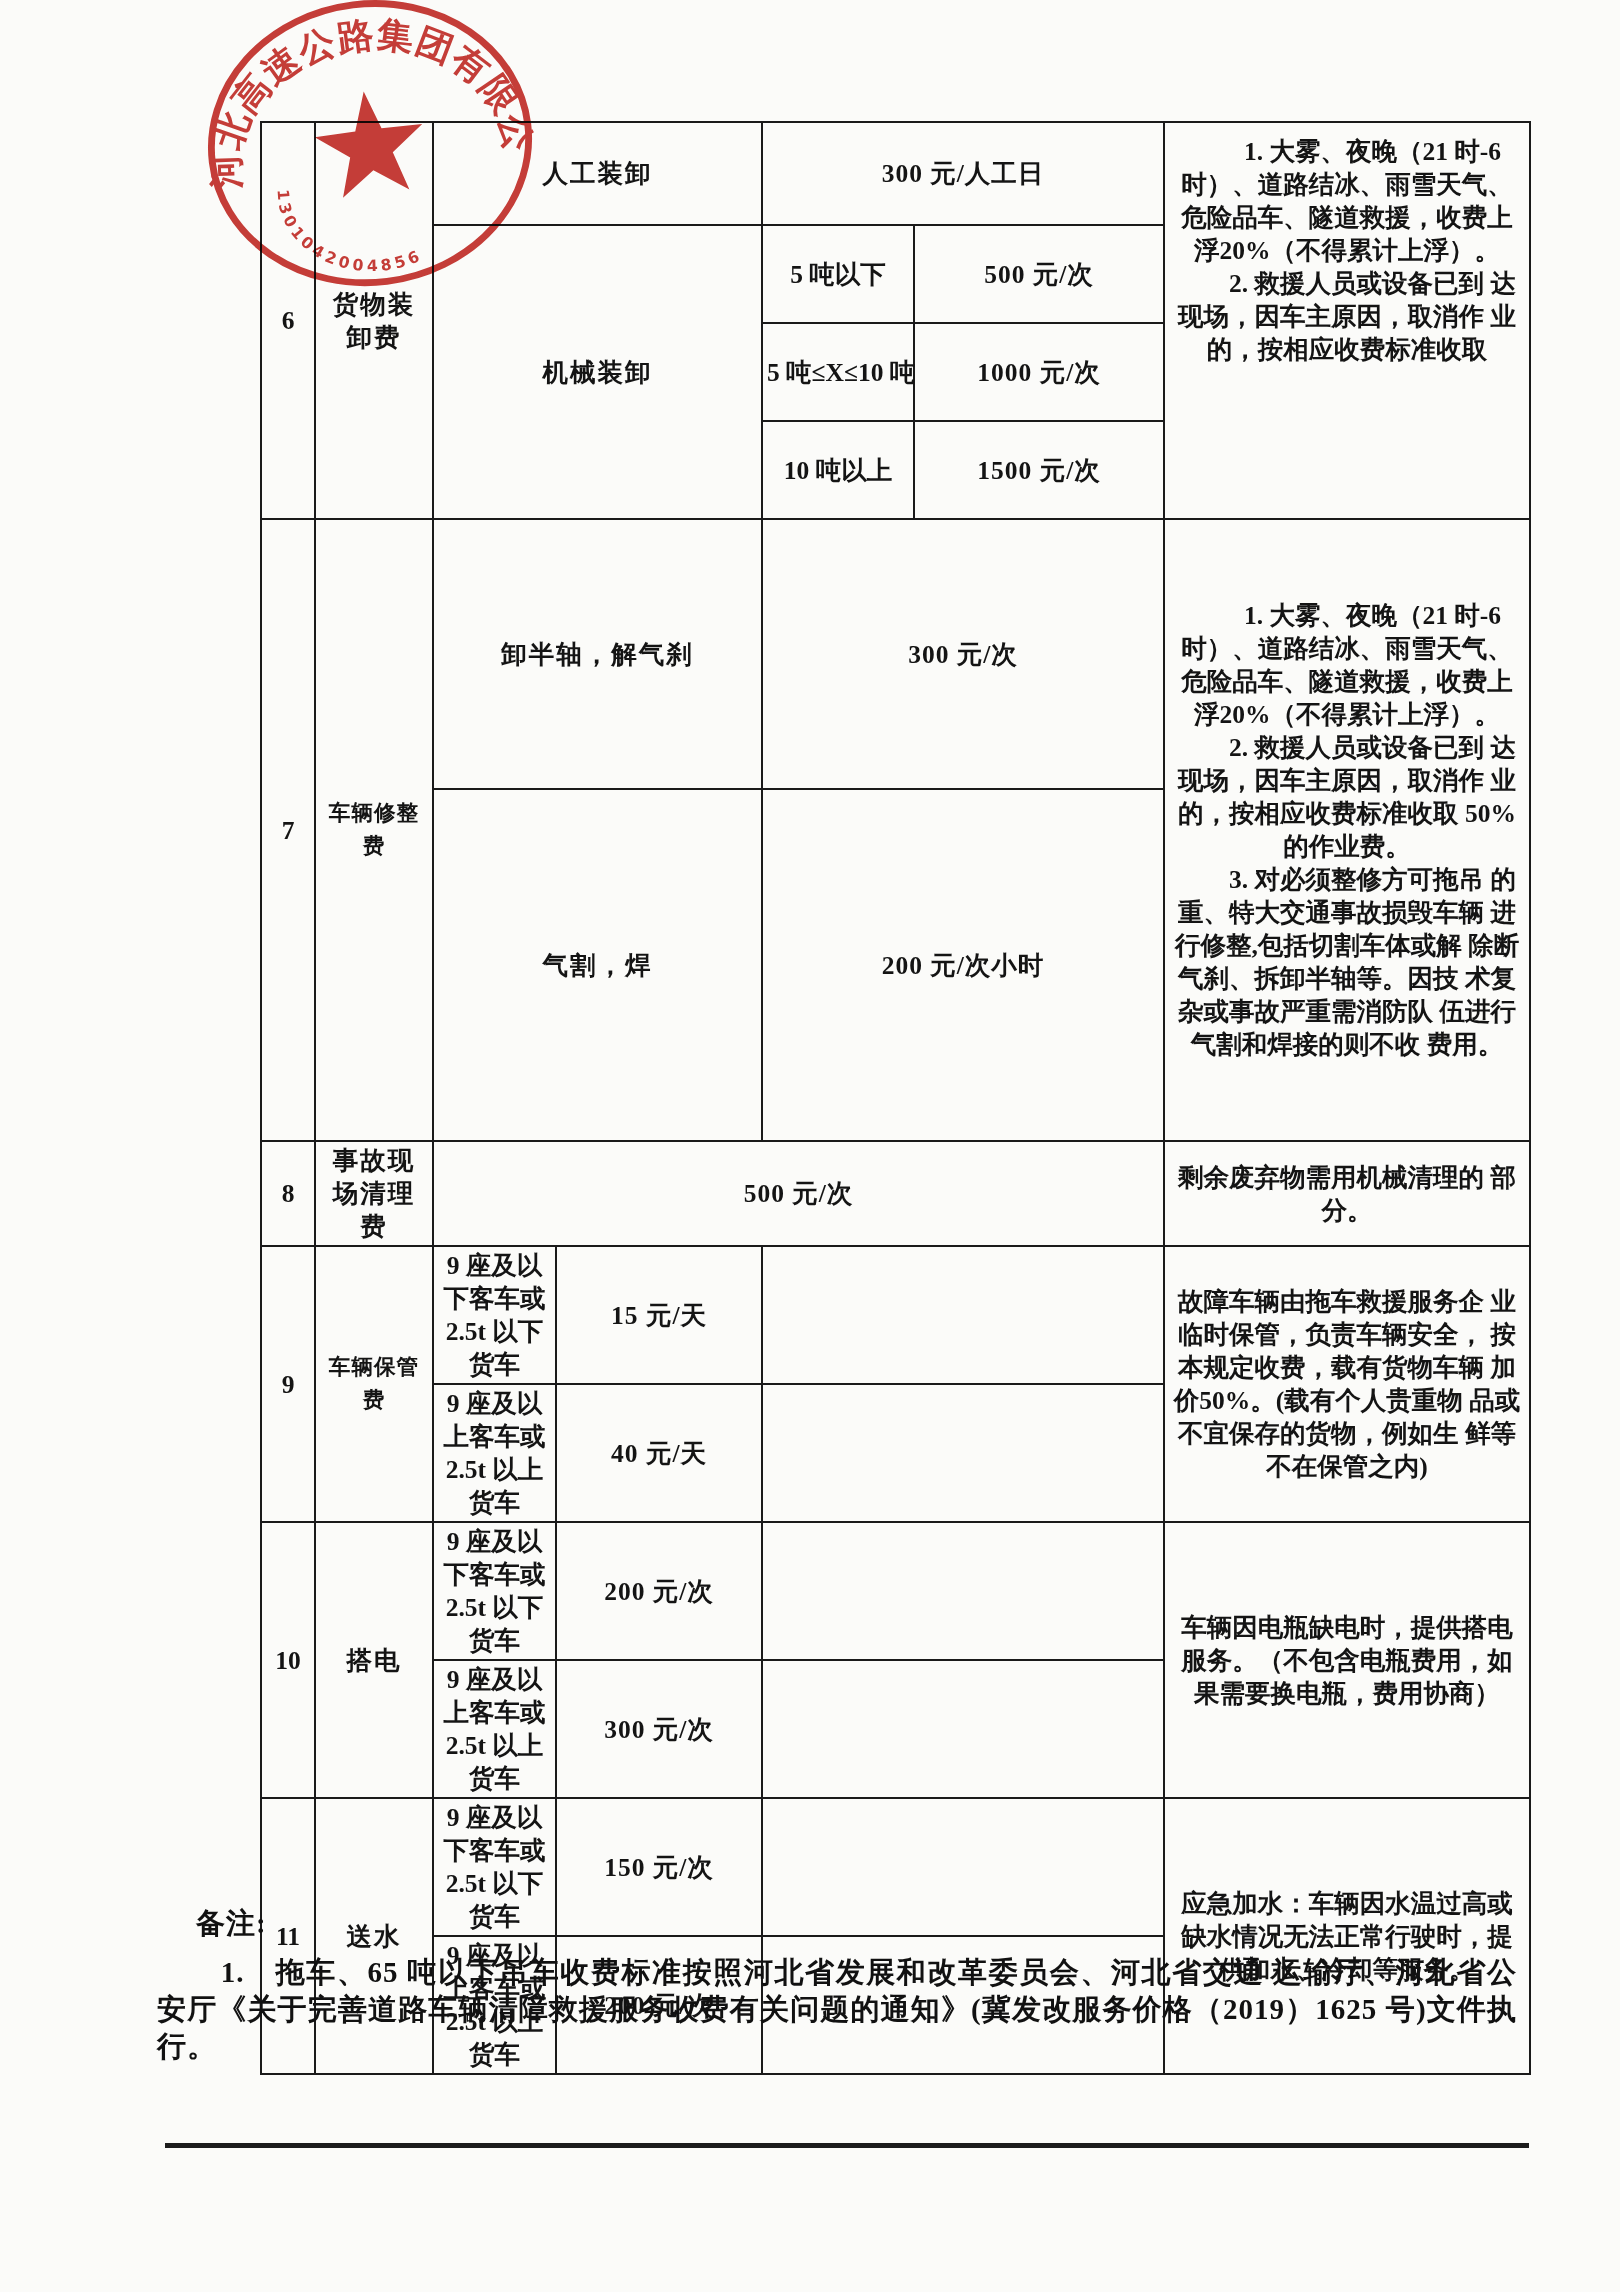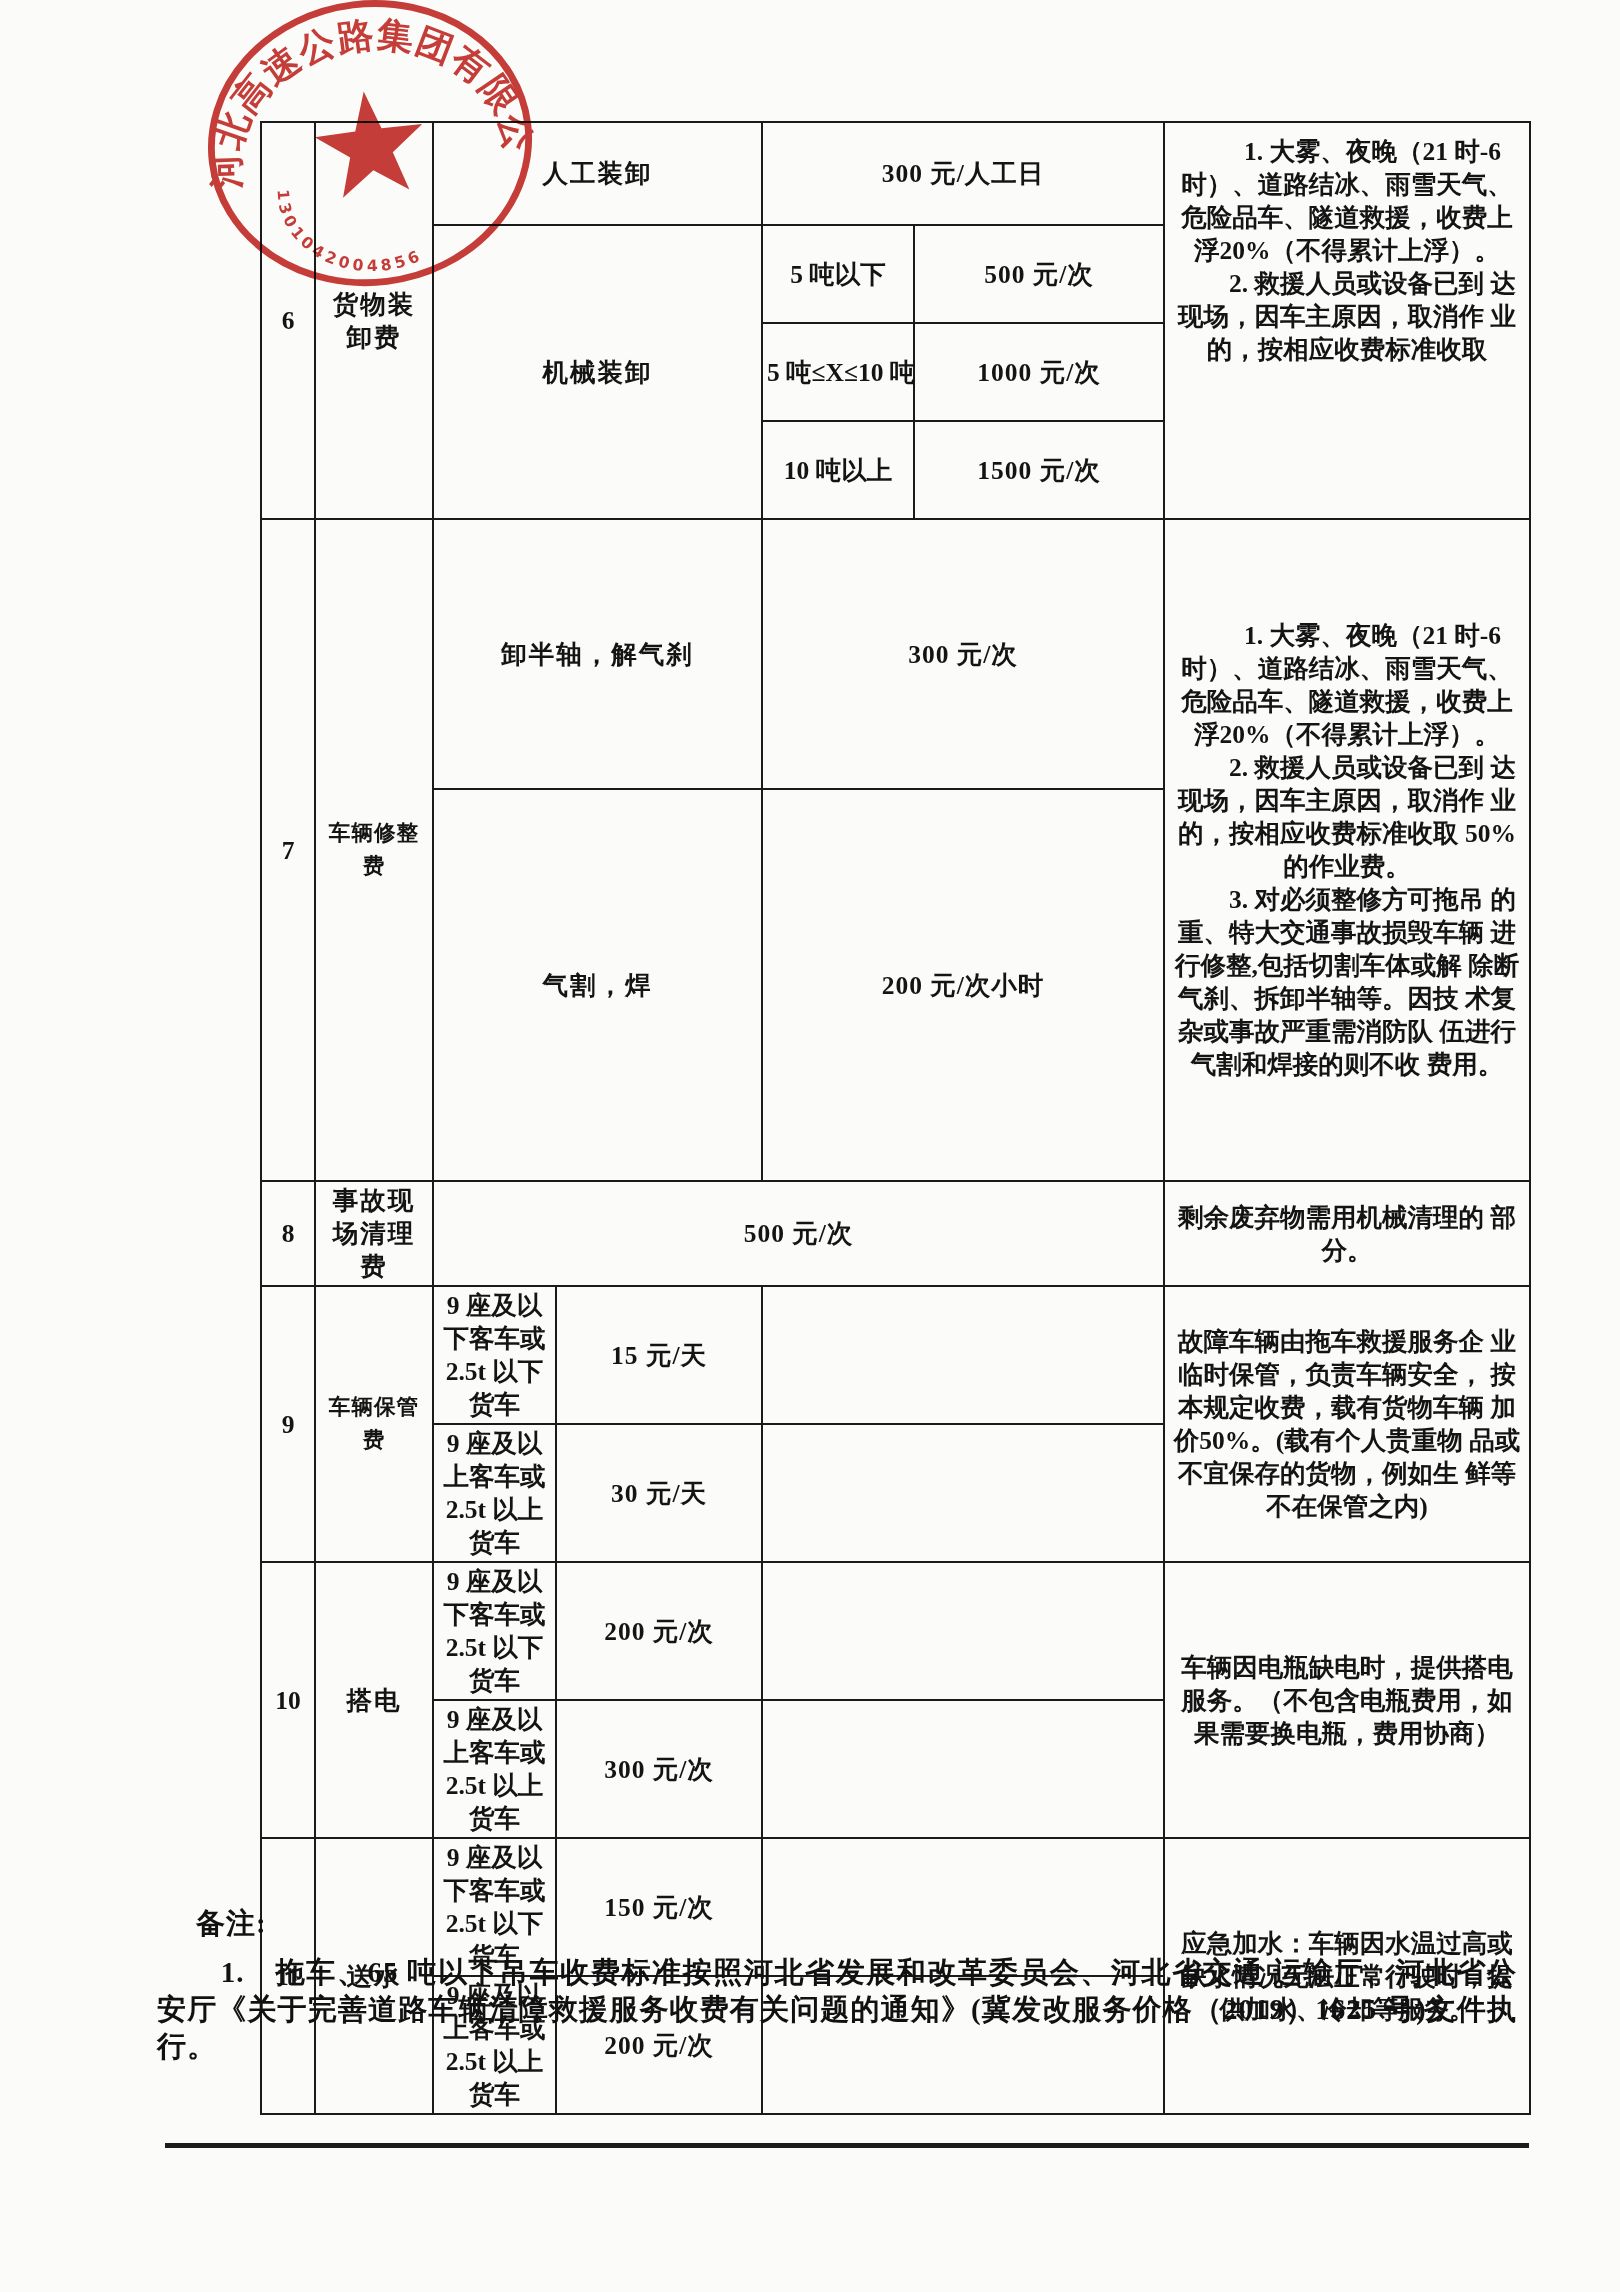--- a/index.html
+++ b/index.html
@@ -108,21 +108,21 @@
       <td class="num" rowspan="2">7</td>
       <td class="cat tight" rowspan="2">车辆修整费</td>
       <td class="sub" colspan="2">卸半轴，解气刹</td>
       <td class="price" colspan="2">300 元/次</td>
       <td class="remark" rowspan="2">
         <p>1. 大雾、夜晚（21 时-6  时）、道路结冰、雨雪天气、 危险品车、隧道救援，收费上 浮20%（不得累计上浮）。</p>
         <p>2. 救援人员或设备已到  达现场，因车主原因，取消作 业的，按相应收费标准收取  50%的作业费。</p>
         <p>3. 对必须整修方可拖吊  的重、特大交通事故损毁车辆 进行修整,包括切割车体或解 除断气刹、拆卸半轴等。因技 术复杂或事故严重需消防队  伍进行气割和焊接的则不收  费用。</p>
       </td>
     </tr>
-    <tr style="height:392px">
+    <tr style="height:352px">
       <td class="sub" colspan="2">气割，焊</td>
       <td class="price" colspan="2">200 元/次小时</td>
     </tr>
 
     <tr style="height:103px">
       <td class="num">8</td>
       <td class="cat">事故现场清理费</td>
       <td class="price" colspan="4">500 元/次</td>
       <td class="remark">
         <p class="noindent">剩余废弃物需用机械清理的  部分。</p>
@@ -134,21 +134,21 @@
       <td class="cat tight" rowspan="2">车辆保管费</td>
       <td class="cls">9 座及以下客车或 2.5t 以下货车</td>
       <td class="price">15 元/天</td>
       <td colspan="2"></td>
       <td class="remark" rowspan="2">
         <p class="noindent">故障车辆由拖车救援服务企  业临时保管，负责车辆安全， 按本规定收费，载有货物车辆  加价50%。(载有个人贵重物  品或不宜保存的货物，例如生  鲜等不在保管之内)</p>
       </td>
     </tr>
     <tr style="height:123px">
       <td class="cls">9 座及以上客车或 2.5t 以上货车</td>
-      <td class="price">30 元/天</td>
+      <td class="price">40 元/天</td>
       <td colspan="2"></td>
     </tr>
 
     <tr style="height:93px">
       <td class="num" rowspan="2">10</td>
       <td class="cat" rowspan="2">搭电</td>
       <td class="cls">9 座及以下客车或 2.5t 以下货车</td>
       <td class="price">200 元/次</td>
       <td colspan="2"></td>
       <td class="remark" rowspan="2">

